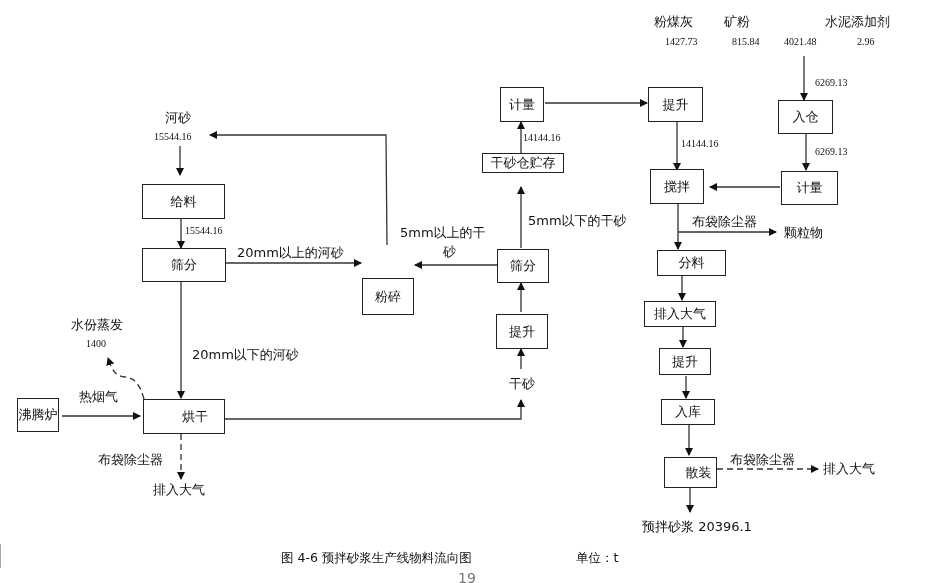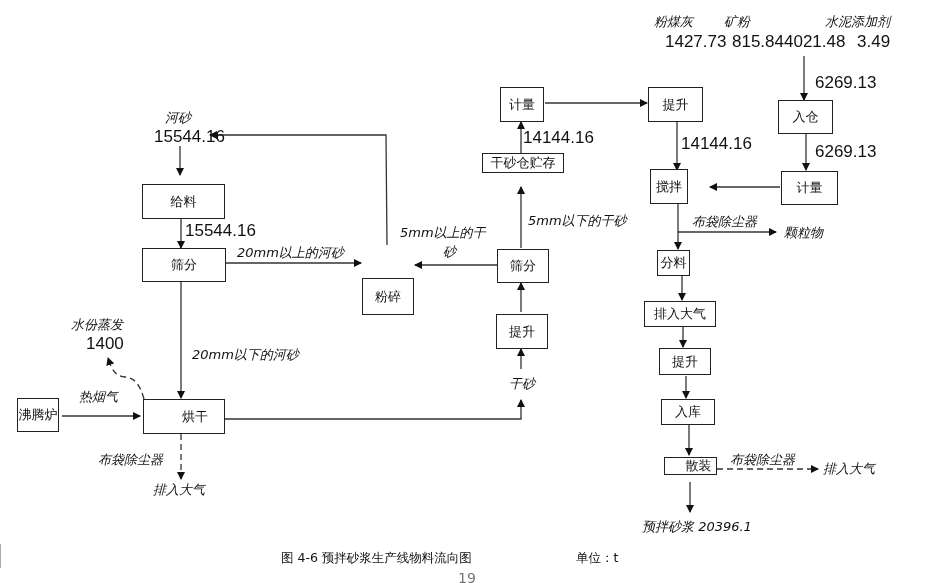--- a/index.html
+++ b/index.html
@@ -1,22 +1,22 @@
 <!DOCTYPE html>
 <html><head>
 <meta charset="utf-8">
 <style>
   html, body { margin: 0; padding: 0; background: #ffffff; }
   body { width: 929px; height: 583px; position: relative; overflow: hidden;
          font-family: "DejaVu Sans", "Liberation Sans", sans-serif; color: #111; }
   svg.flow { position: absolute; left: 0; top: 0; }
   .box { position: absolute; border: 1.3px solid #222; background: #fff; box-sizing: border-box;
          display: flex; align-items: center; justify-content: center; font-size: 13px; white-space: nowrap; }
-  .lbl { position: absolute; font-size: 13px; white-space: nowrap; line-height: 15px; font-style: italic; }
-  .num { position: absolute; font-family: Liberation Sans, sans-serif; font-size: 17px; white-space: nowrap; line-height: 15px; }
+  .lbl { position: absolute; font-size: 13px; white-space: nowrap; line-height: 15px; }
+  .num { position: absolute; font-family: Liberation Serif, serif; font-size: 10px; white-space: nowrap; line-height: 15px; }
   .caption { position: absolute; font-size: 12.5px; white-space: nowrap; }
   .pageno { position: absolute; font-size: 14px; color: #777; }
   .leftbar { position: absolute; left: 0; top: 544px; width: 1px; height: 24px; background: #aaa; }
 </style>
 </head>
 <body>
 
 <svg class="flow" width="929" height="583" viewBox="0 0 929 583">
   <defs>
     <marker id="ah" markerWidth="8" markerHeight="8" refX="7" refY="4" orient="auto" markerUnits="userSpaceOnUse">
@@ -82,43 +82,43 @@
   </g>
 </svg>
 
 <div class="lbl" style="left:654px;top:14px;">粉煤灰</div>
 <div class="num" style="left:665px;top:34px;">1427.73</div>
 <div class="lbl" style="left:724px;top:14px;">矿粉</div>
 <div class="num" style="left:732px;top:34px;">815.84</div>
 <div class="lbl" style="left:825px;top:14px;">水泥</div>
 <div class="num" style="left:784px;top:34px;">4021.48</div>
 <div class="lbl" style="left:851px;top:14px;">添加剂</div>
-<div class="num" style="left:857px;top:34px;">3.49</div>
+<div class="num" style="left:857px;top:34px;">2.96</div>
 
 <div class="lbl" style="left:165px;top:110px;">河砂</div>
 <div class="num" style="left:154px;top:129px;">15544.16</div>
 
 <div class="box" style="left:142px;top:184px;width:83px;height:35px;">给料</div>
 <div class="box" style="left:142px;top:248px;width:84px;height:34px;">筛分</div>
 <div class="box" style="left:362px;top:246px;width:52px;height:37px;margin-top:32px;">粉碎</div>
 <div class="box" style="left:17px;top:398px;width:42px;height:34px;">沸腾炉</div>
 <div class="box" style="left:143px;top:399px;width:82px;height:35px;padding-left:22px;">烘干</div>
 <div class="box" style="left:496px;top:314px;width:52px;height:35px;">提升</div>
 <div class="box" style="left:497px;top:249px;width:52px;height:34px;">筛分</div>
 <div class="box" style="left:482px;top:153px;width:82px;height:20px;">干砂仓贮存</div>
 <div class="box" style="left:500px;top:87px;width:44px;height:35px;">计量</div>
 <div class="box" style="left:648px;top:87px;width:55px;height:35px;">提升</div>
 <div class="box" style="left:778px;top:100px;width:55px;height:34px;">入仓</div>
 <div class="box" style="left:781px;top:171px;width:57px;height:34px;">计量</div>
-<div class="box" style="left:650px;top:169px;width:38px;height:35px;">搅拌</div>
-<div class="box" style="left:657px;top:250px;width:33px;height:26px;">分料</div>
+<div class="box" style="left:650px;top:169px;width:54px;height:35px;">搅拌</div>
+<div class="box" style="left:657px;top:250px;width:69px;height:26px;">分料</div>
 <div class="box" style="left:644px;top:301px;width:72px;height:26px;">排入大气</div>
 <div class="box" style="left:659px;top:348px;width:52px;height:27px;">提升</div>
 <div class="box" style="left:661px;top:399px;width:54px;height:26px;">入库</div>
-<div class="box" style="left:664px;top:457px;width:53px;height:18px;padding-left:16px;">散装</div>
+<div class="box" style="left:664px;top:457px;width:53px;height:31px;padding-left:16px;">散装</div>
 
 <div class="num" style="left:185px;top:223px;">15544.16</div>
 <div class="lbl" style="left:237px;top:245px;">20mm以上的河砂</div>
 <div class="lbl" style="left:192px;top:347px;">20mm以下的河砂</div>
 <div class="lbl" style="left:79px;top:389px;">热烟气</div>
 <div class="lbl" style="left:71px;top:317px;">水份蒸发</div>
 <div class="num" style="left:86px;top:336px;">1400</div>
 <div class="lbl" style="left:98px;top:452px;">布袋除尘器</div>
 <div class="lbl" style="left:153px;top:482px;">排入大气</div>
 <div class="lbl" style="left:509px;top:376px;">干砂</div>

